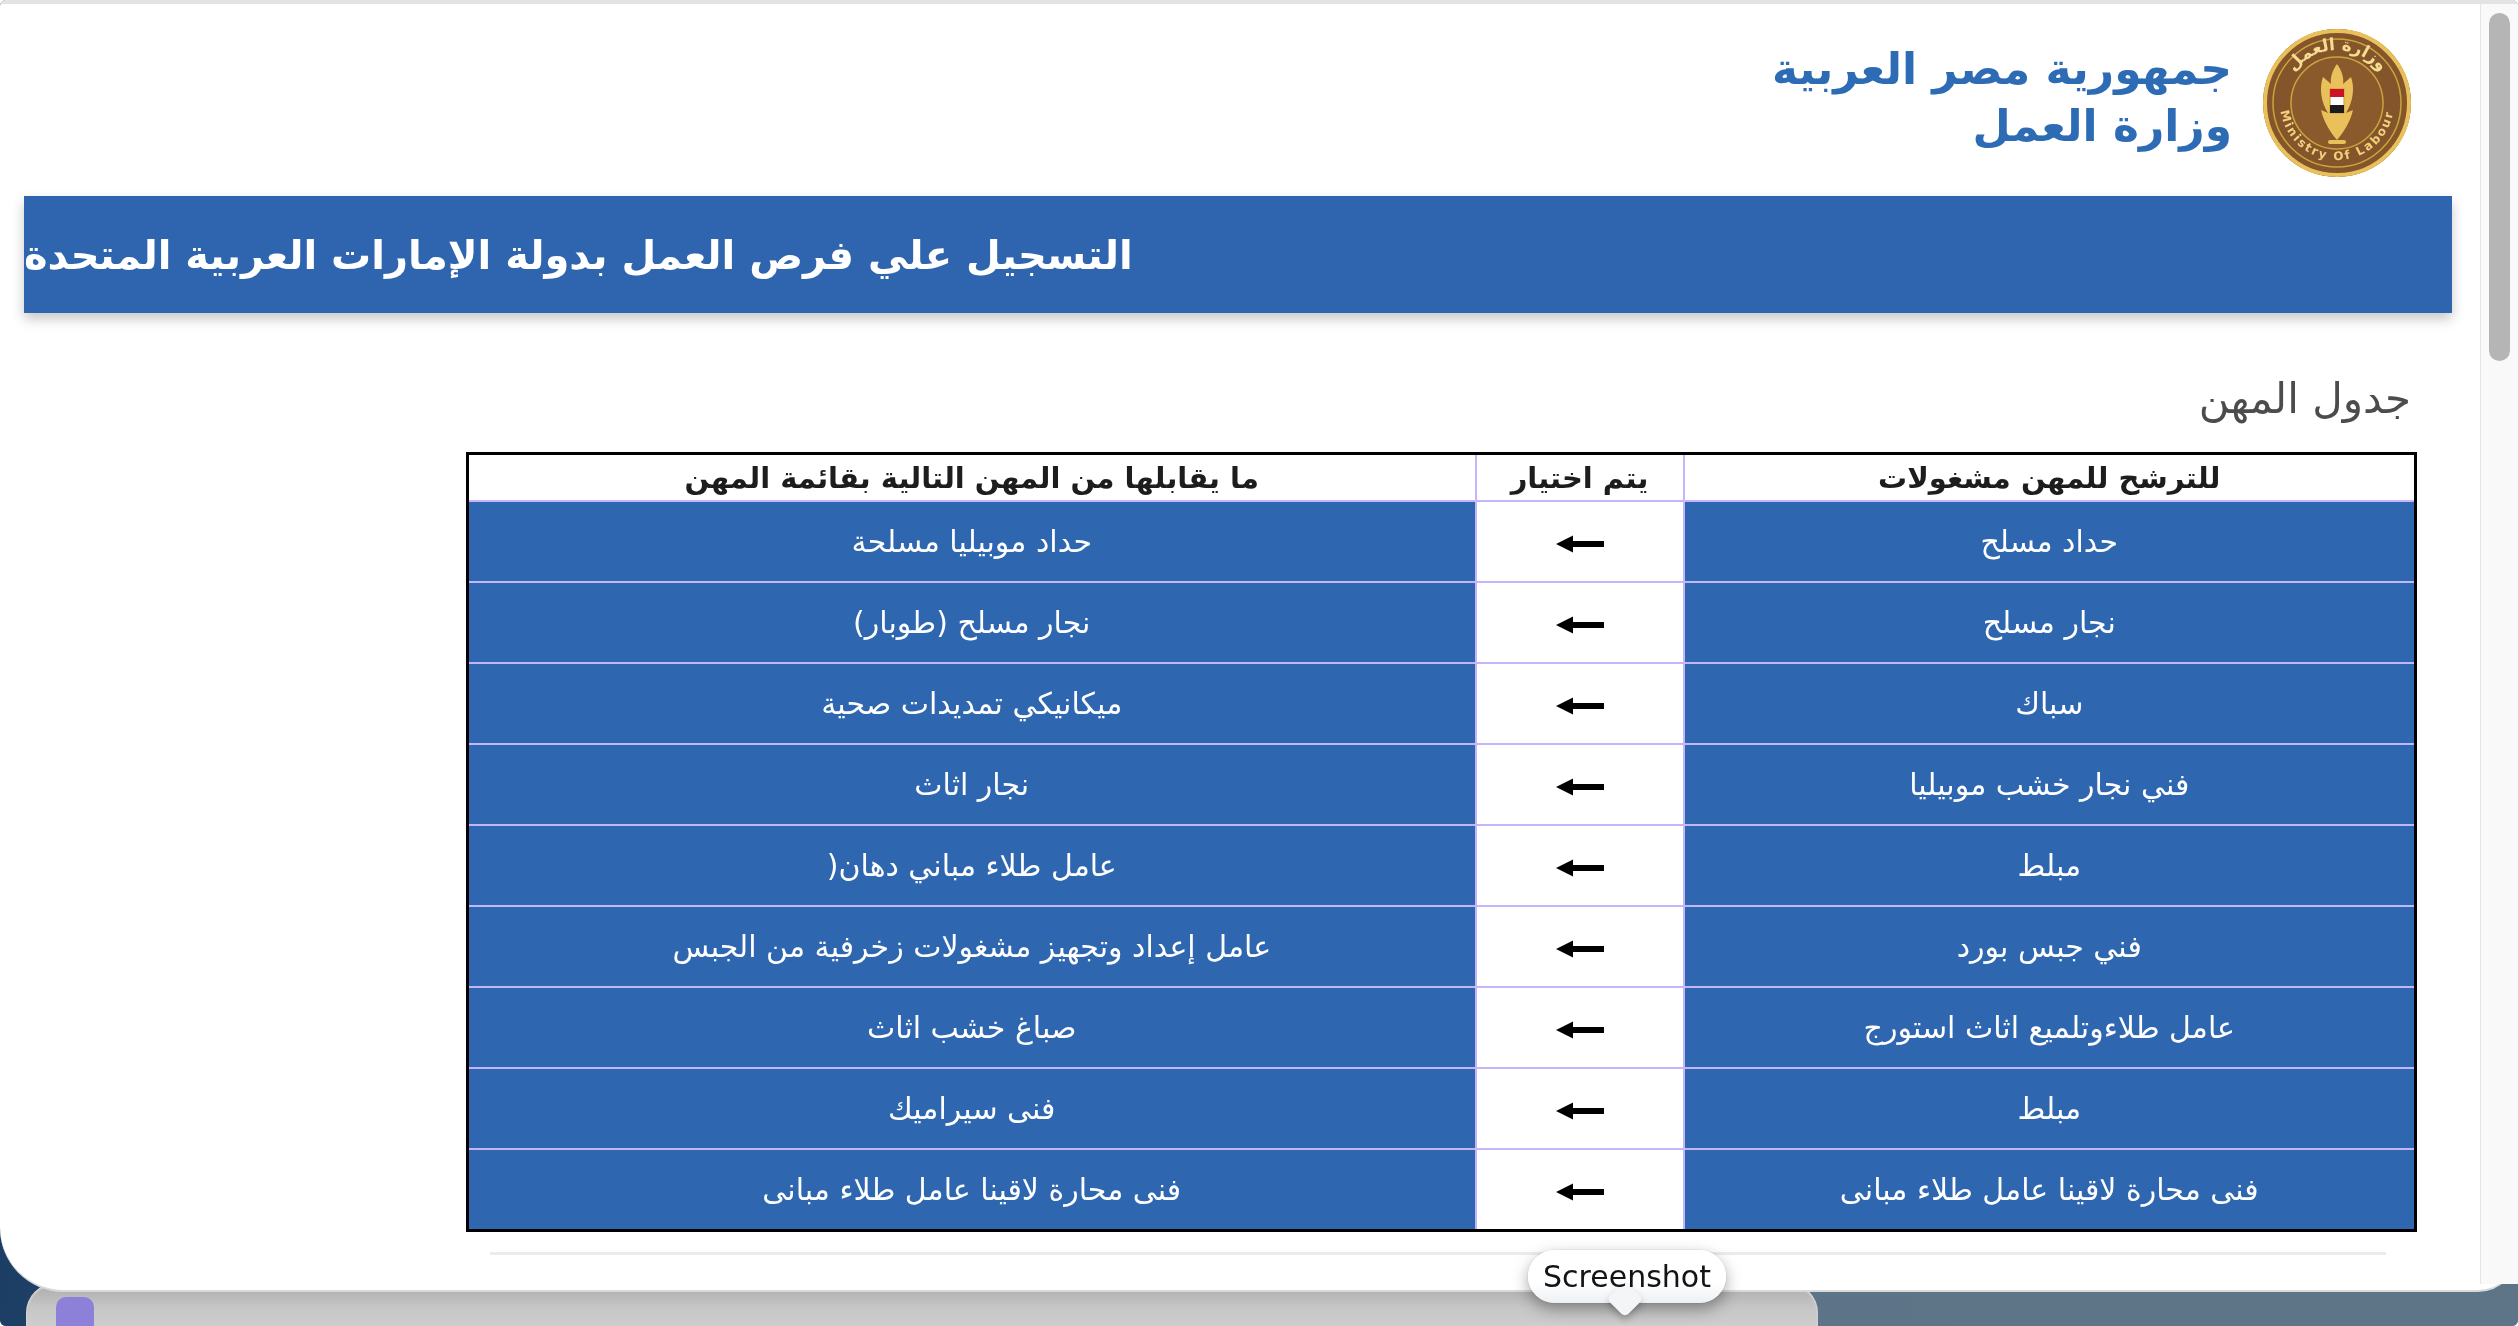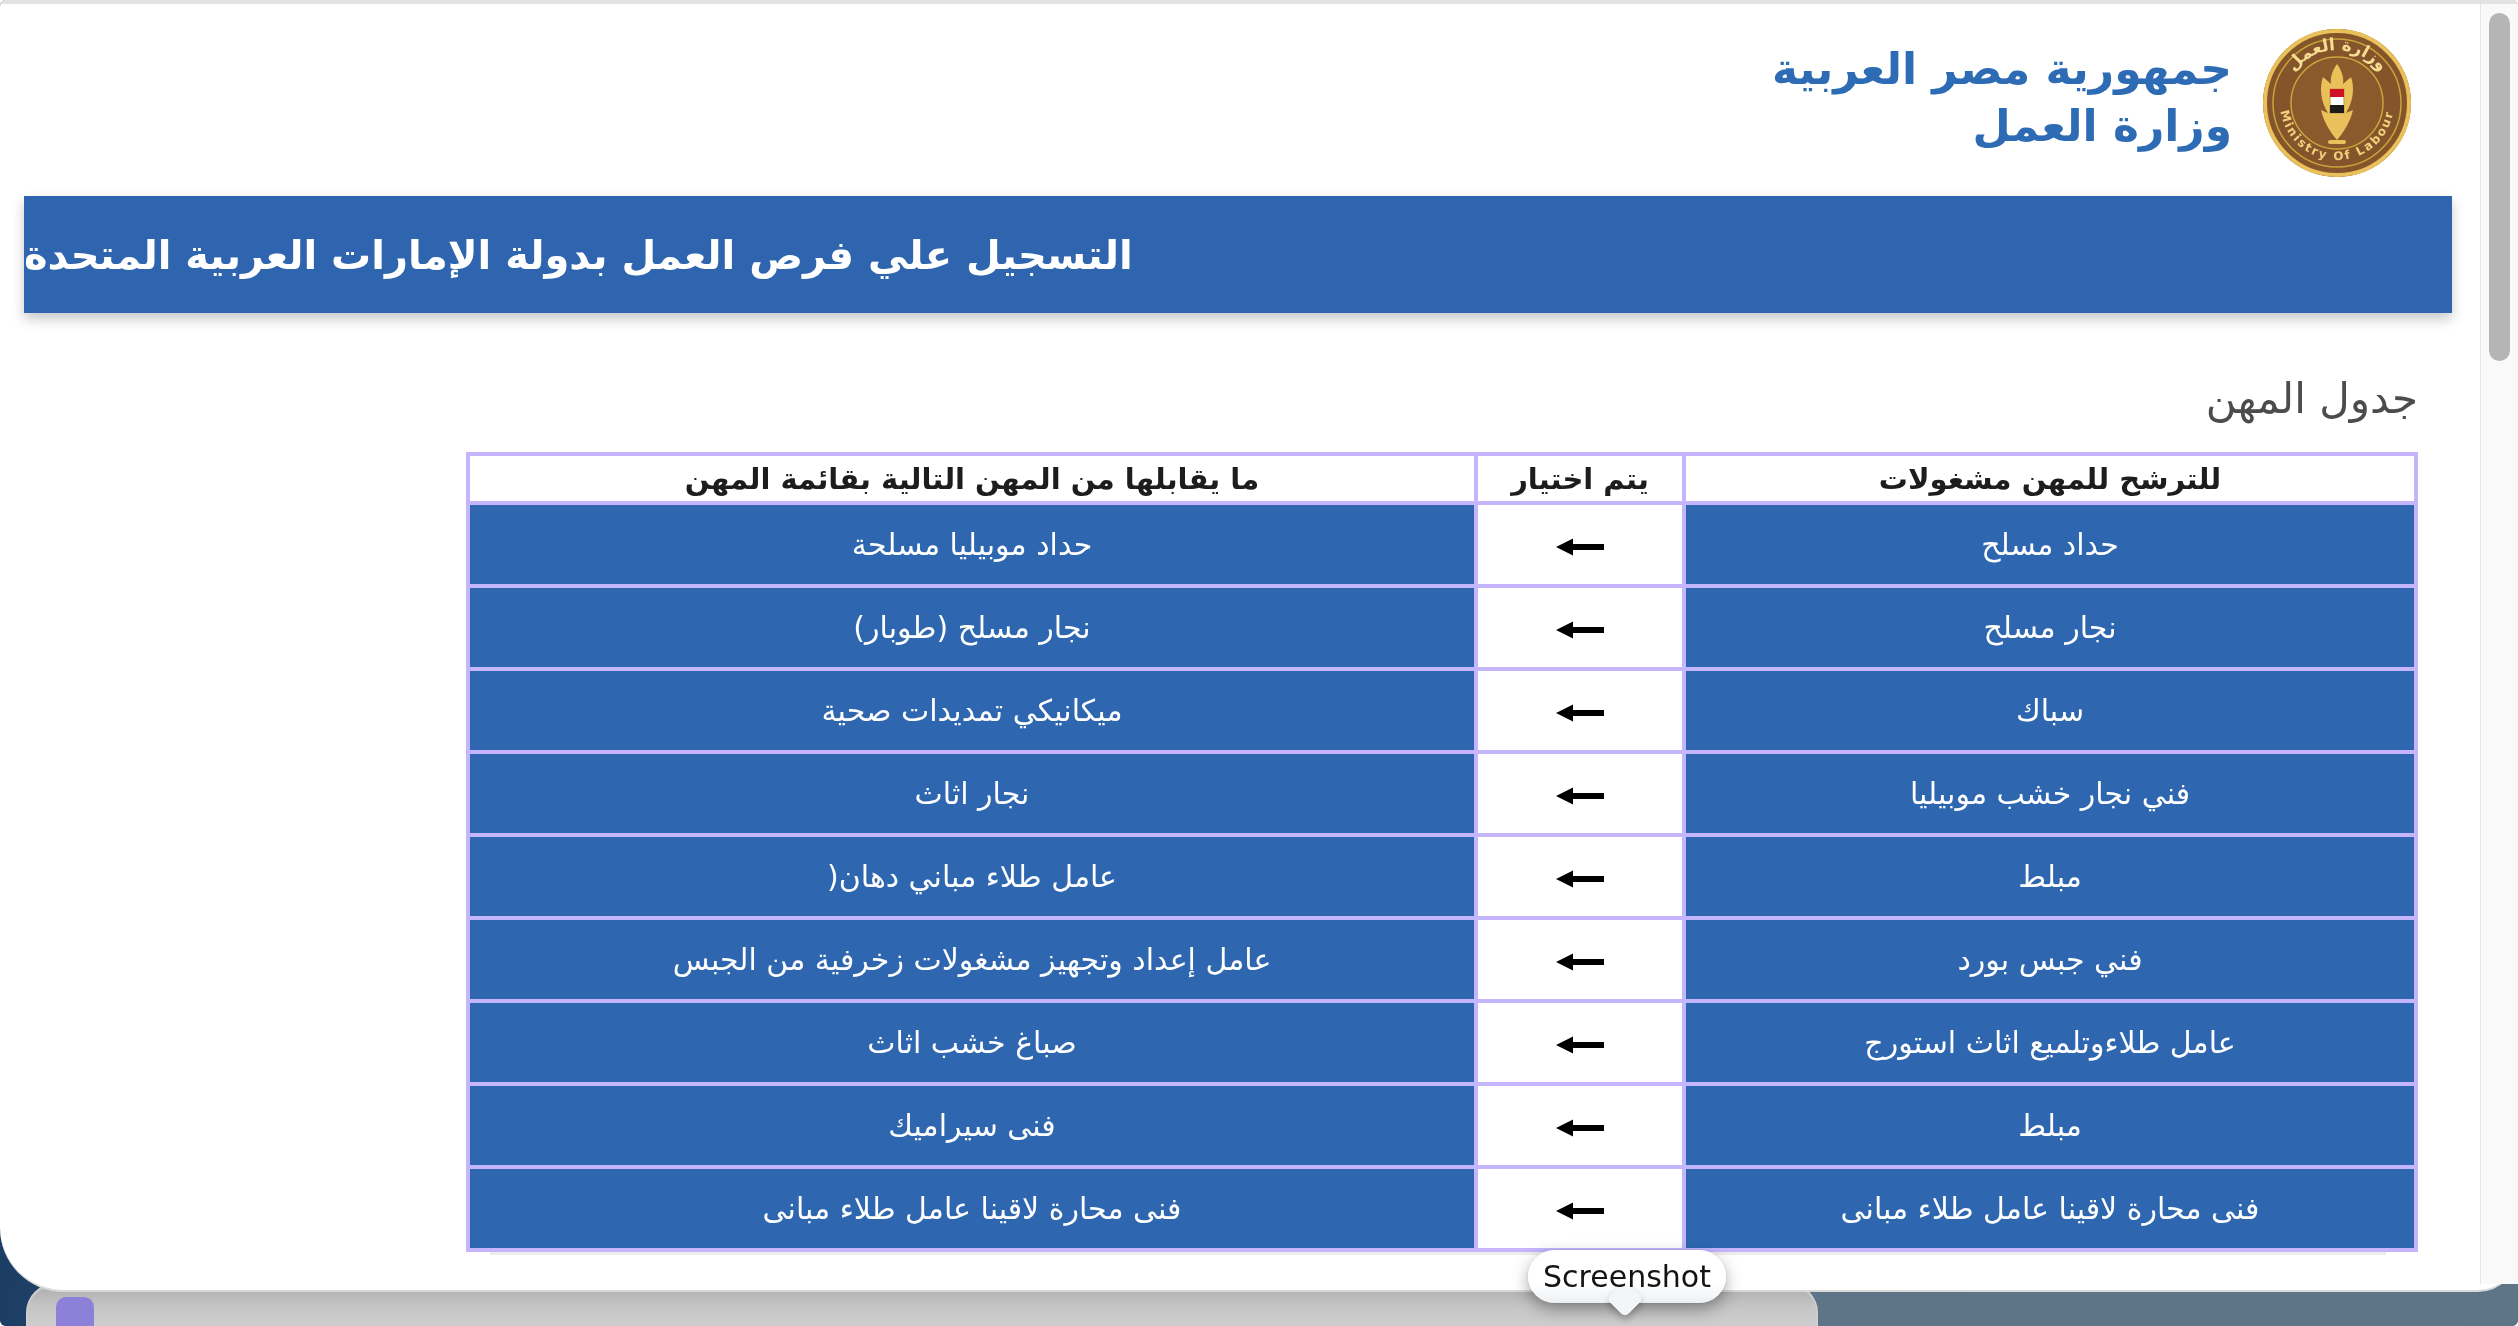--- a/index.html
+++ b/index.html
@@ -27,27 +27,27 @@
     color:var(--header-text-blue,#2d6cb4);font-size:44px;font-weight:bold;line-height:57px;white-space:nowrap;}
   .logo{position:absolute;top:28px;right:106px;width:150px;height:150px;}
 
   
   .banner{position:absolute;left:24px;top:196px;width:2428px;height:117px;box-sizing:border-box;
     background:var(--banner-blue,#2e65ae);box-shadow:0 6px 12px rgba(0,0,0,.22);
     display:flex;align-items:center;justify-content:flex-end;padding-right:74px;direction:rtl;}
   .banner span{color:#ffffff;font-size:40px;font-weight:bold;white-space:nowrap;}
 
   
-  .section-title{position:absolute;top:374px;right:100px;direction:rtl;
+  .section-title{position:absolute;top:374px;right:107px;direction:rtl;
     color:#4c4c4c;font-size:42px;white-space:nowrap;}
 
   
   table.professions{position:absolute;left:466px;top:452px;border-collapse:collapse;
     direction:rtl;table-layout:fixed;width:1948px;border:3px solid #000;}
-  table.professions th,table.professions td{border:4px solid #c4b5fd;text-align:center;vertical-align:middle;padding:0;}
+  table.professions th,table.professions td{border:2px solid #c4b5fd;text-align:center;vertical-align:middle;padding:0;}
   table.professions th{height:45px;background:#ffffff;color:#1d1d1d;font-size:29px;font-weight:600;}
   table.professions td{height:79px;font-size:30px;}
   td.blue{background:var(--row-blue,#2e66b0);color:#ffffff;}
   td.arrow-cell{background:#ffffff;}
   .col-target{width:732px;} .col-choose{width:208px;} .col-match{width:1008px;}
   .arrow-svg{display:inline-block;vertical-align:middle;}
 
   
   .bottom-divider{position:absolute;left:490px;top:1252px;width:1896px;height:3px;background:#ececec;}
 

